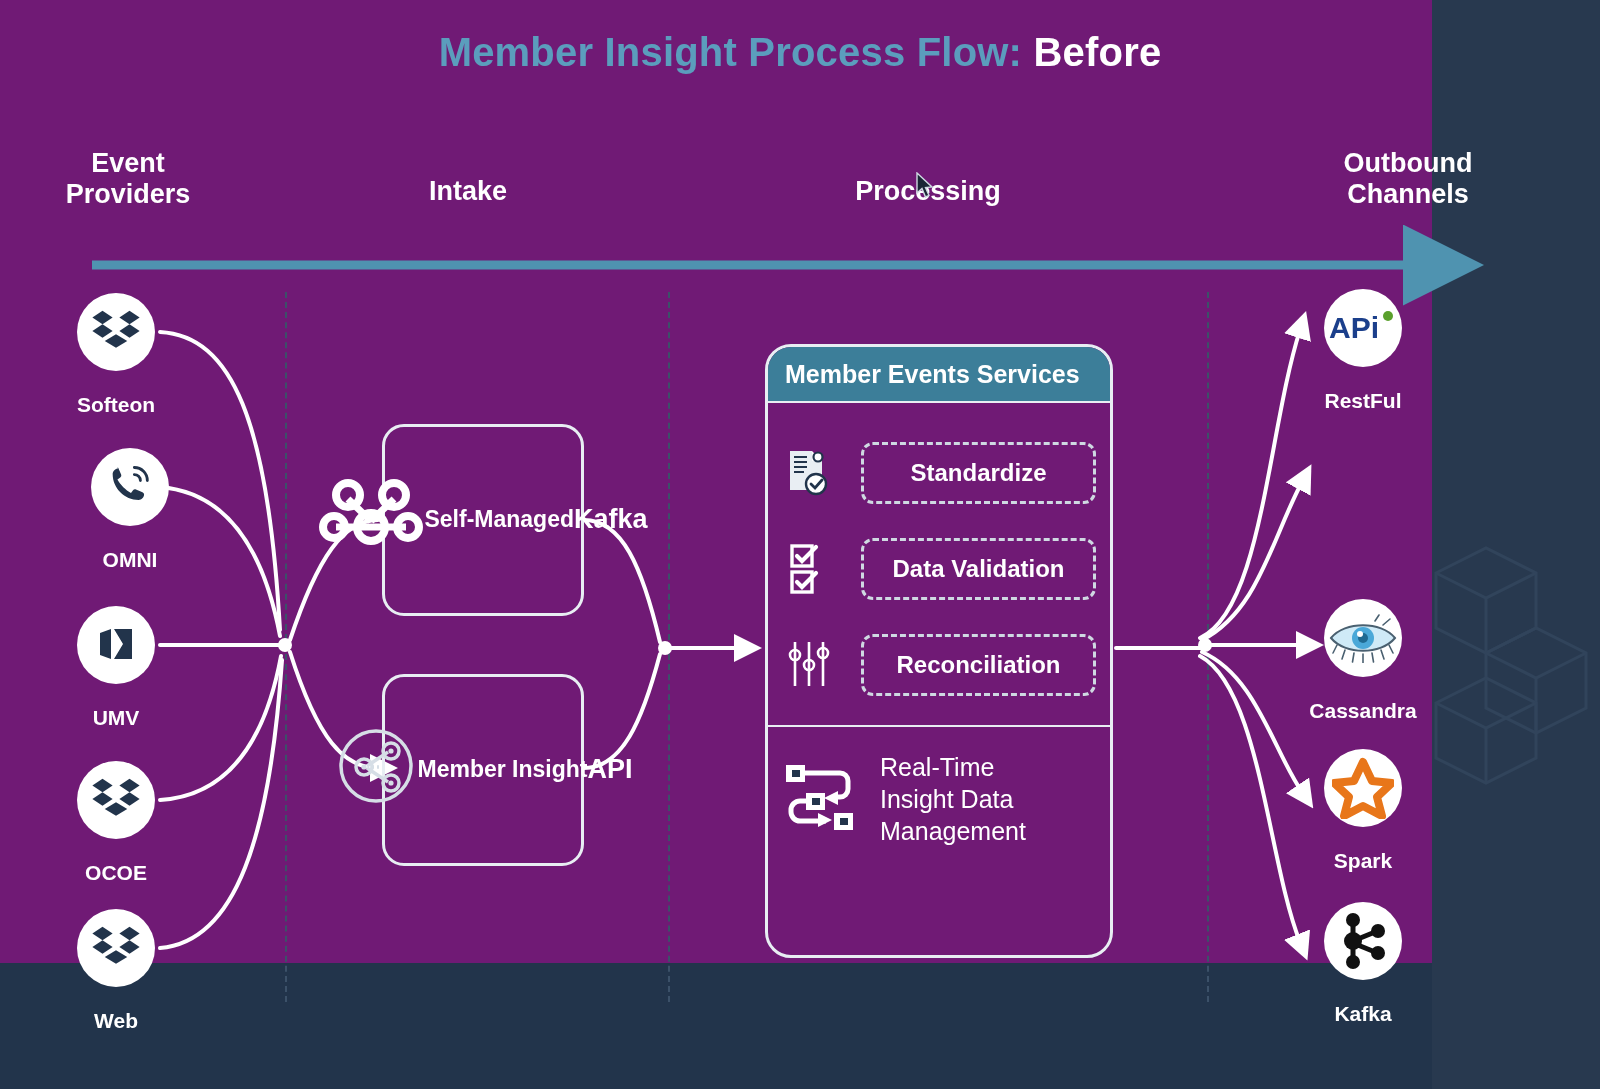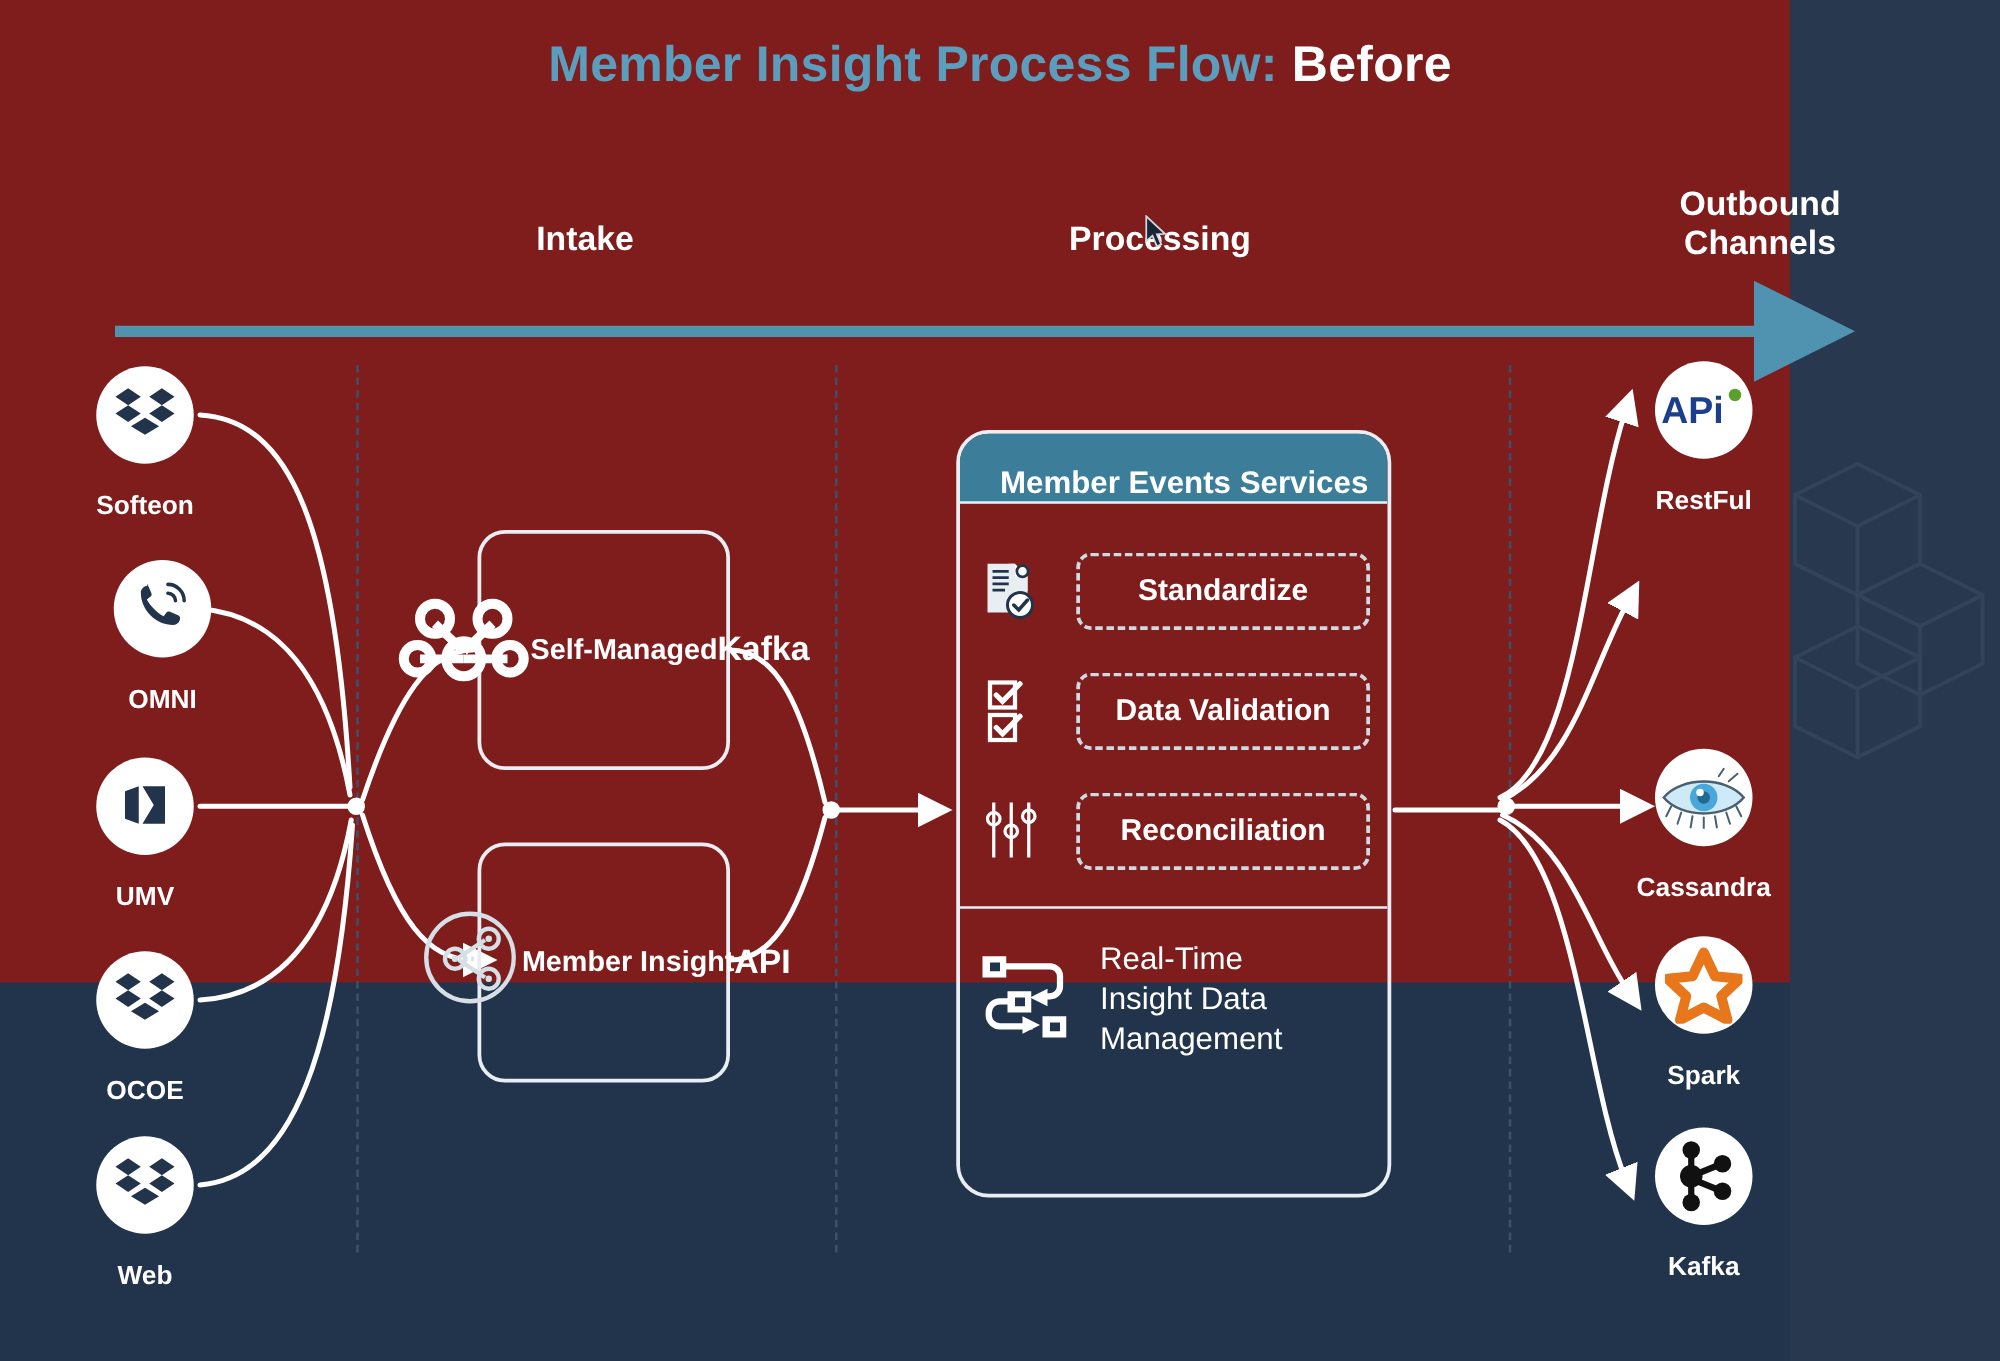--- a/index.html
+++ b/index.html
@@ -9,22 +9,22 @@
     background: #22344b;
   }
   body {
     width: 1600px; height: 1089px;
     position: relative; overflow: hidden;
     font-family: "Liberation Sans", sans-serif;
     color: #ffffff;
   }
   #stage {
     position: absolute; inset: 0;
-    width: 1600px; height: 786px;
-    background: #7f1d1d;
+    width: 1600px; height: 963px;
+    background: #701a75;
   }
   
   .bg-band {
     position: absolute; top: 0; right: 0;
     width: 168px; height: 1089px;
     background: #28394f;
   }
   .watermark {
     position: absolute; right: -6px; bottom: 120px;
     width: 230px; height: 330px;
@@ -116,22 +116,22 @@
     left: 765px; top: 344px;
     width: 348px; height: 614px;
     border: 3px solid #e8eef3;
     border-radius: 26px;
     overflow: hidden;
     background: transparent;
   }
   #panel-head {
     height: 56px;
     background: #3c7e99;
-    display: flex; align-items: flex-end;
-    padding-left: 32px;
+    display: flex; align-items: center;
+    padding-left: 17px;
     border-bottom: 2px solid #e8eef3;
   }
   #panel-head span {
     font-size: 25px; font-weight: bold; color: #ffffff;
     white-space: nowrap;
   }
   #panel-body { padding: 22px 0 0 0; }
   .proc-row {
     display: flex; align-items: center;
     height: 96px;
@@ -186,20 +186,22 @@
       <path d="M60 190 L110 165 L160 190 L160 245 L110 270 L60 245 Z"></path>
       <path d="M60 190 L110 215 L160 190 M110 215 L110 270"></path>
     </g>
   </svg>
 
   <div class="title">
     <span class="t-main">Member Insight Process Flow:</span>
     <span class="t-accent">Before</span>
   </div>
 
+  <div class="col-head" id="head-0">Event
+Providers</div>
   <div class="col-head" id="head-1">Intake</div>
   <div class="col-head" id="head-2">Processing</div>
   <div class="col-head" id="head-3">Outbound
 Channels</div>
 
   <svg class="layer">
     <defs>
       <marker id="tealhead" markerWidth="9" markerHeight="9" refX="1" refY="4.5" orient="auto">
         <path d="M0,0 L9,4.5 L0,9 Z" fill="#4f93b0"></path>
       </marker>

